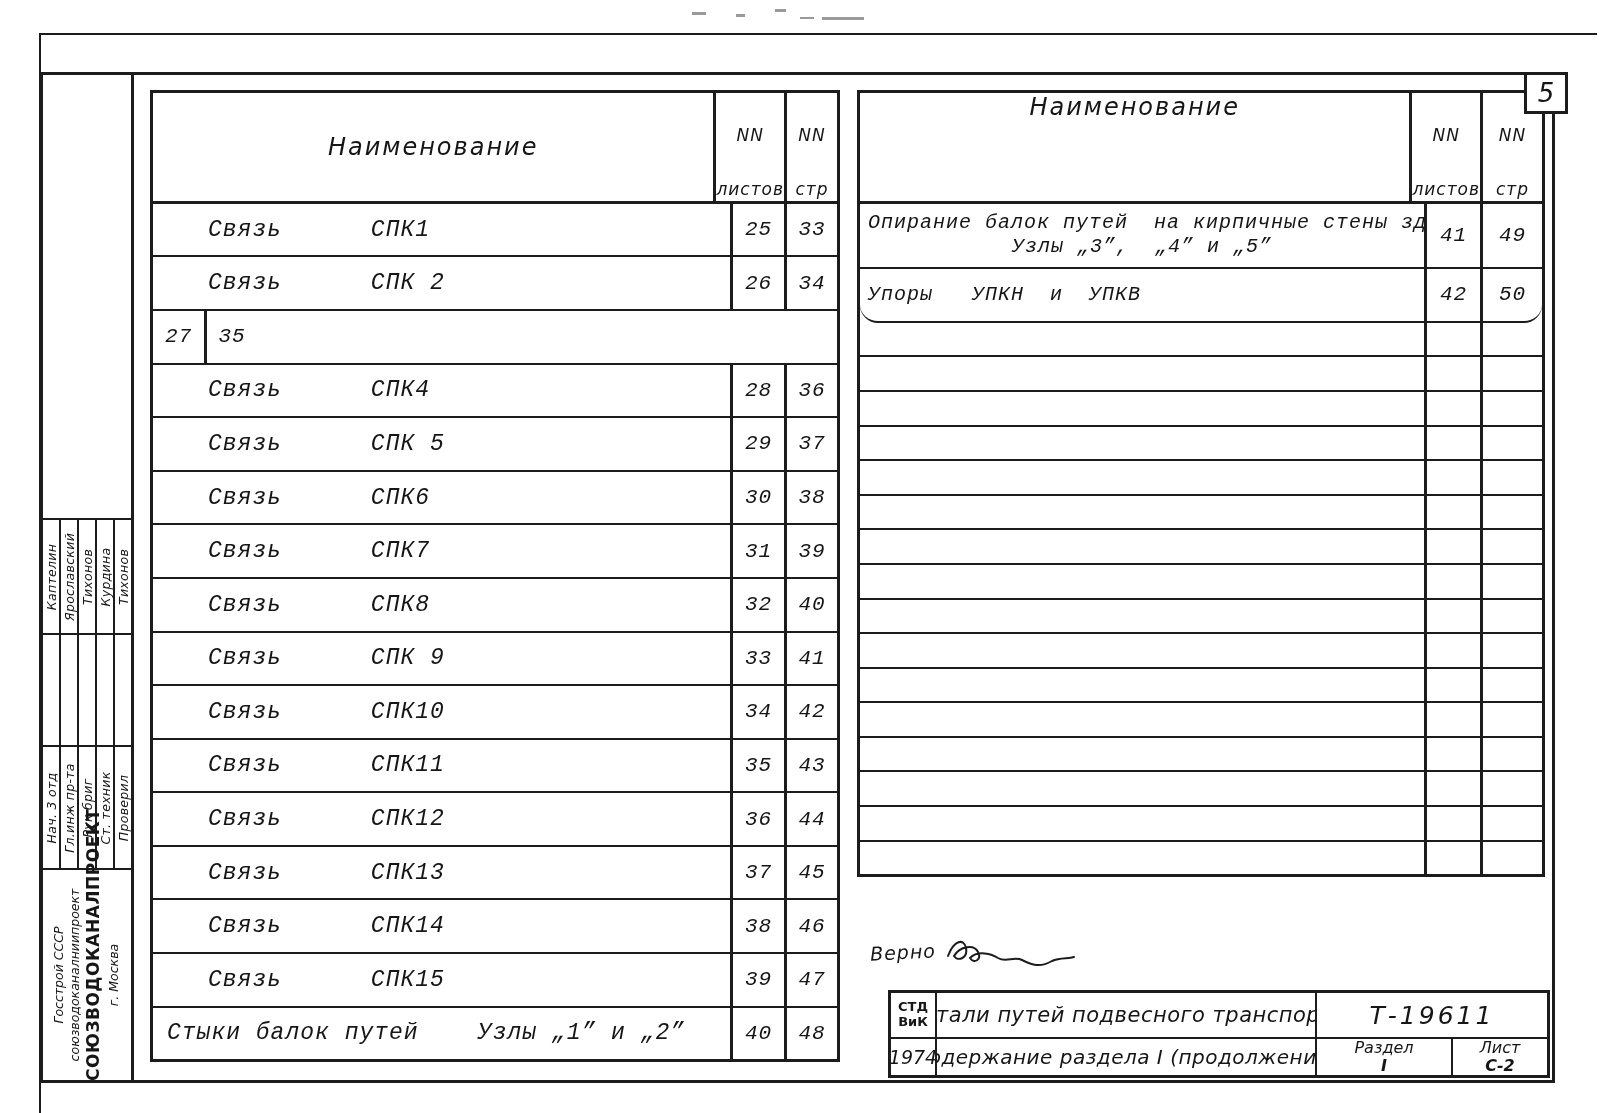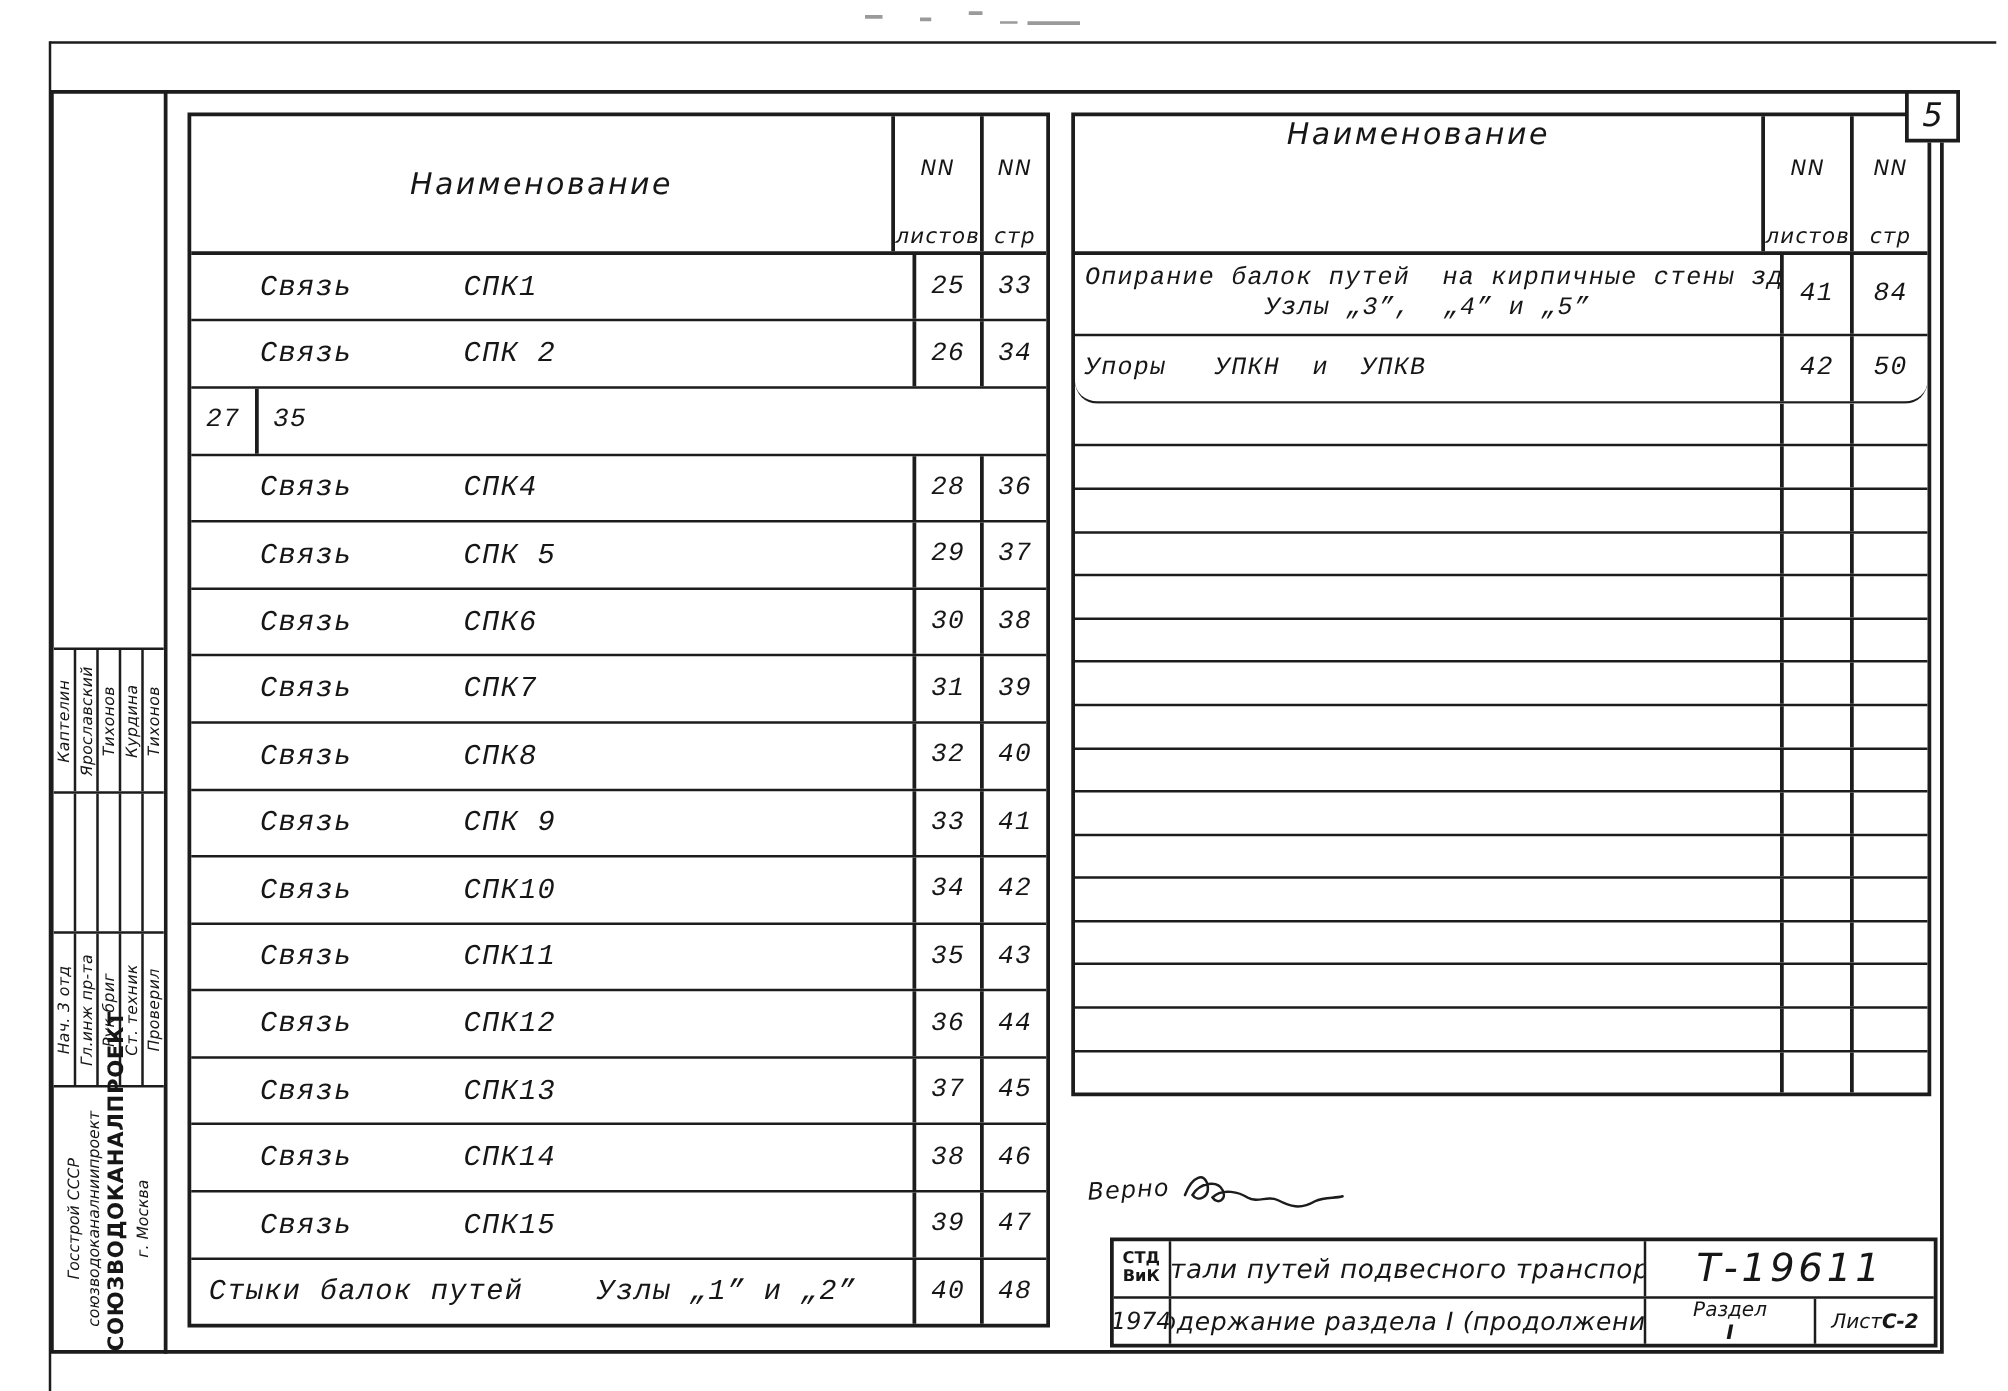--- a/index.html
+++ b/index.html
@@ -77,25 +77,25 @@
   .title-block{position:absolute;left:888px;top:990px;width:662px;height:88px;
     border:3px solid #1c1c1c;box-sizing:border-box;display:flex;flex-direction:column;background:#fff;}
   .tb-row{display:flex;min-height:0;}
   .tb-row1{flex:0 0 44px;border-bottom:2px solid #1c1c1c;}
   .tb-row2{flex:1;}
   .tb-cell{border-right:2px solid #1c1c1c;box-sizing:border-box;display:flex;
     align-items:center;justify-content:center;font-style:italic;overflow:hidden;}
   .tb-code{flex:0 0 46px;flex-direction:column;font-size:13px;font-weight:bold;
     font-style:normal;line-height:1.15;}
   .tb-title{flex:1;font-size:21px;letter-spacing:0.5px;white-space:nowrap;}
-  .tb-doccode{flex:0 0 230px;font-size:31px;letter-spacing:3px;border-right:none;}
+  .tb-doccode{flex:0 0 230px;font-size:25px;letter-spacing:3px;border-right:none;}
   .tb-year{flex:0 0 46px;font-size:19px;}
   .tb-subtitle{flex:1;font-size:20px;letter-spacing:0.5px;white-space:nowrap;}
   .tb-razdel{flex:0 0 136px;flex-direction:column;line-height:1.15;}
-  .tb-list{flex:0 0 94px;flex-direction:row;border-right:none;line-height:1.15;align-items:center;}
+  .tb-list{flex:0 0 94px;flex-direction:column;border-right:none;line-height:1.15;align-items:center;}
   .tb-small{font-size:16px;}
   .tb-val{font-size:16px;font-weight:bold;font-style:italic;}
 </style>
 </head>
 <body>
 
 <div class="artifact" style="left:692px;top:12px;width:14px;height:3px;"></div>
 <div class="artifact" style="left:736px;top:14px;width:9px;height:3px;"></div>
 <div class="artifact" style="left:775px;top:9px;width:11px;height:3px;"></div>
 <div class="artifact" style="left:800px;top:17px;width:14px;height:2px;"></div>
@@ -260,21 +260,21 @@
     </div>
     <div class="cell c-num c-pages h-num">
       <span>NN</span>
       <span>стр</span>
     </div>
   </div>
   <div class="tbody" id="right-tbody">
       <div class="trow r0">
         <div class="cell c-name"><div class="nline l0">Опирание балок путей  на кирпичные стены зданий</div><div class="nline l1">Узлы „3”,  „4” и „5”</div></div>
         <div class="cell c-num c-sheets">41</div>
-        <div class="cell c-num c-pages">84</div>
+        <div class="cell c-num c-pages">49</div>
       </div>
       <div class="trow r1">
         <div class="cell c-name"><div class="nline l0">Упоры   УПКН  и  УПКВ</div></div>
         <div class="cell c-num c-sheets">42</div>
         <div class="cell c-num c-pages">50</div>
       </div>
       <div class="trow">
         <div class="cell c-name"></div>
         <div class="cell c-num c-sheets"></div>
         <div class="cell c-num c-pages"></div>

